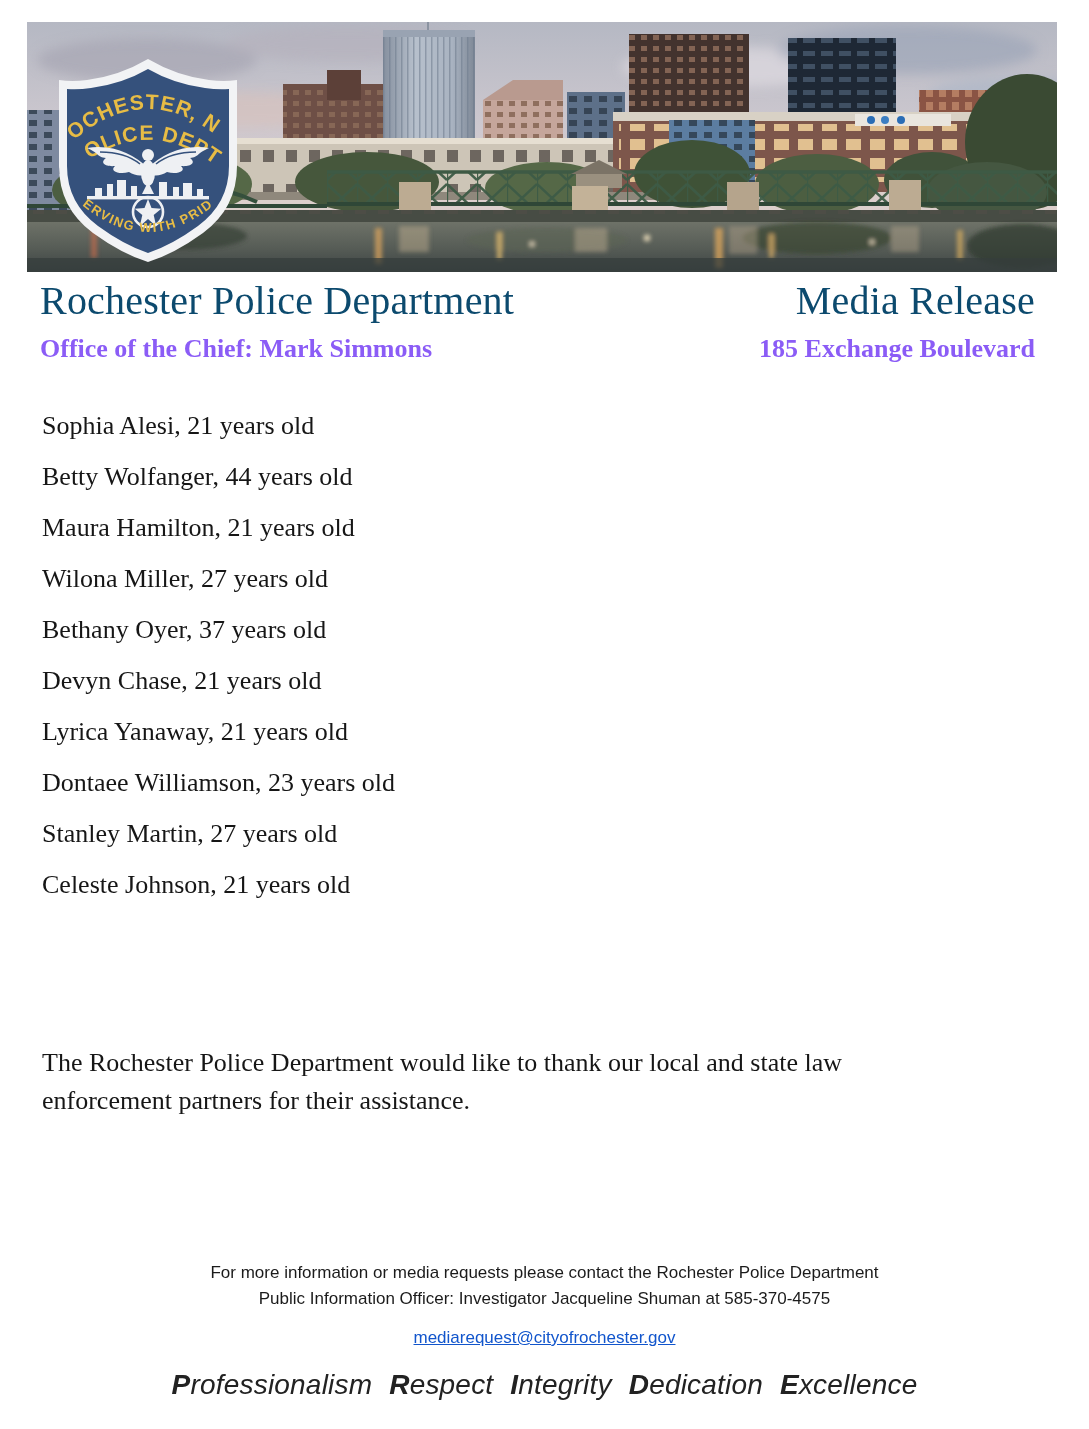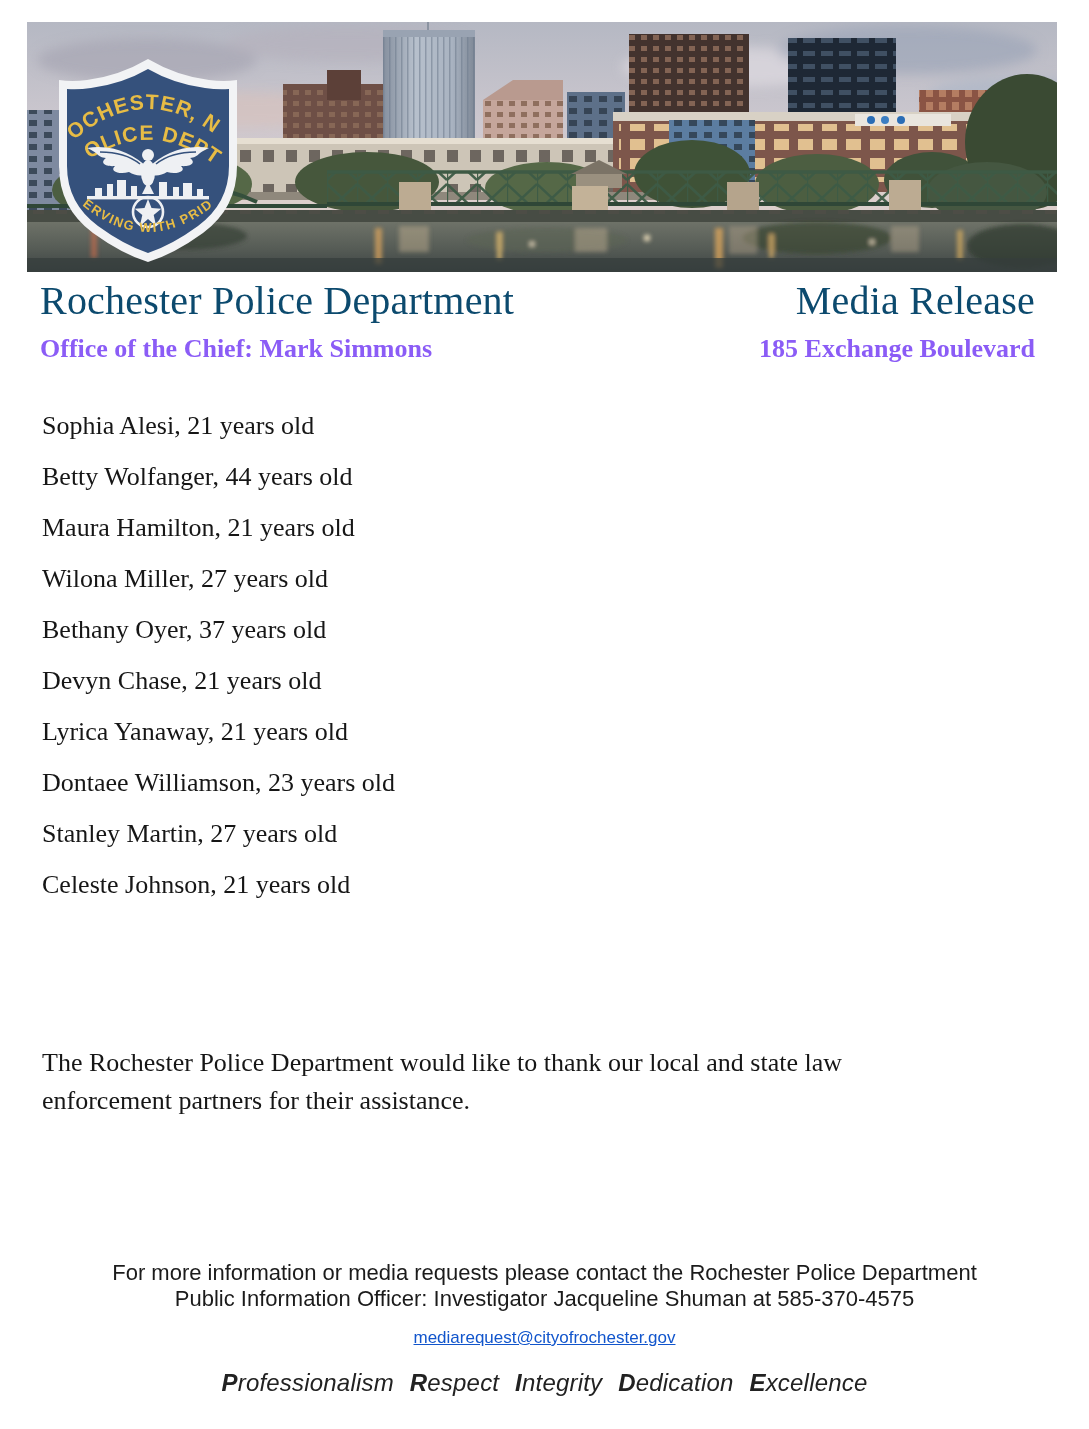--- a/index.html
+++ b/index.html
@@ -18,24 +18,24 @@
   .mh-title{font-size:40px;font-weight:normal;line-height:42px;letter-spacing:.2px;color:#0c4a6e;}
   .mh-sub{font-size:26px;line-height:32px;margin-top:11px;color:#8b5cf6;font-weight:bold;}
   
   .roster{position:absolute;left:42px;top:401px;display:flex;flex-direction:column;gap:24px;margin-top:11px;}
   .roster-line{font-size:26px;line-height:27px;white-space:nowrap;}
   
   .thanks{position:absolute;left:42px;top:1044px;width:930px;font-size:26px;line-height:38px;}
   
   .footer{position:absolute;left:0;right:0;top:1260px;text-align:center;
     font-family:"Liberation Sans","DejaVu Sans",sans-serif;color:#1b1b1b;}
-  .f-contact{font-size:22px;line-height:25.5px;}
+  .f-contact{font-size:17px;line-height:25.5px;}
   .f-email-row{margin-top:17px;}
   .f-email{font-size:17px;color:#1155cc;text-decoration:underline;cursor:pointer;}
-  .f-motto{margin-top:21px;font-size:24px;font-style:italic;letter-spacing:.2px;color:#222;}
+  .f-motto{margin-top:21px;font-size:28px;font-style:italic;letter-spacing:.2px;color:#222;}
   .f-motto .lead{font-weight:bold;}
   .f-motto .word{margin-right:9px;}
   .f-motto .word:last-child{margin-right:0;}
 </style>
 </head>
 <body>
 
 <div class="page">
 
   <div class="photo">

